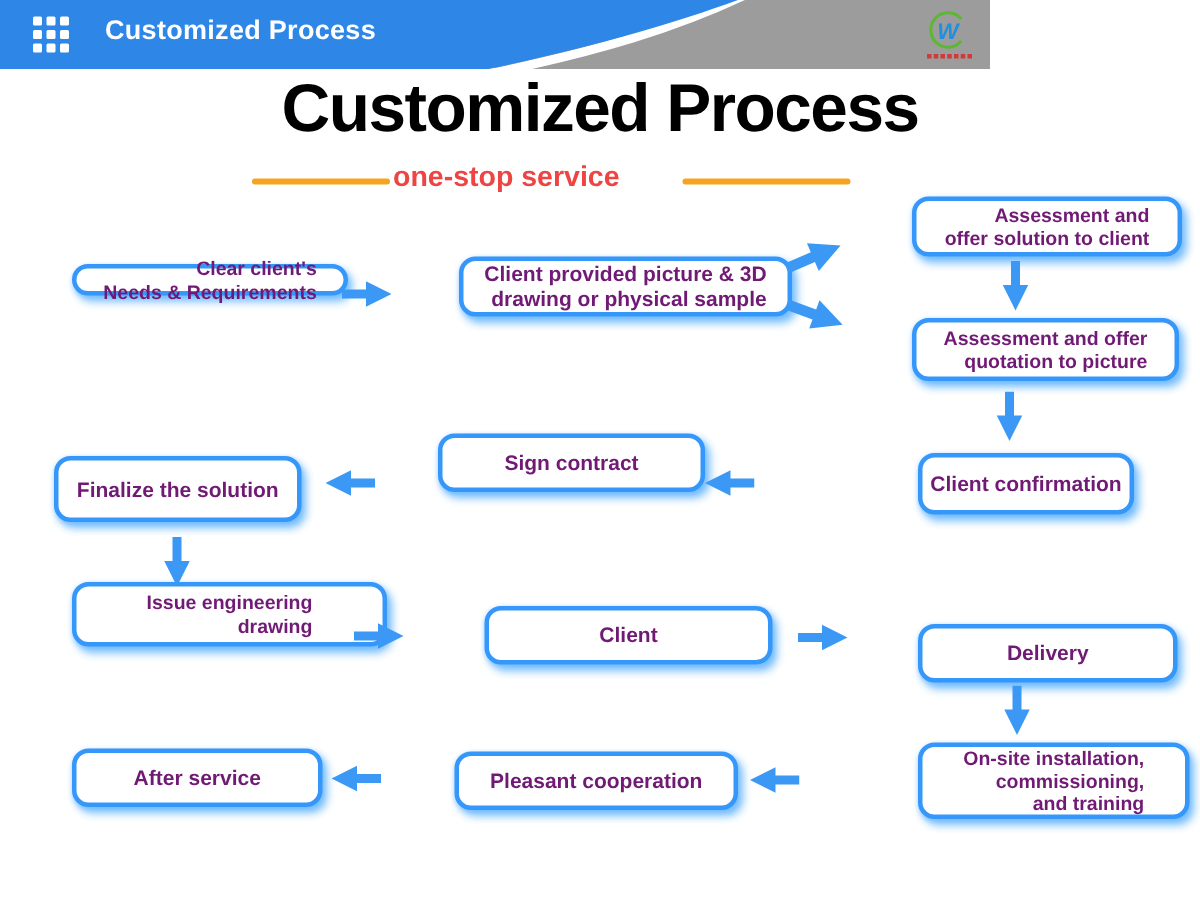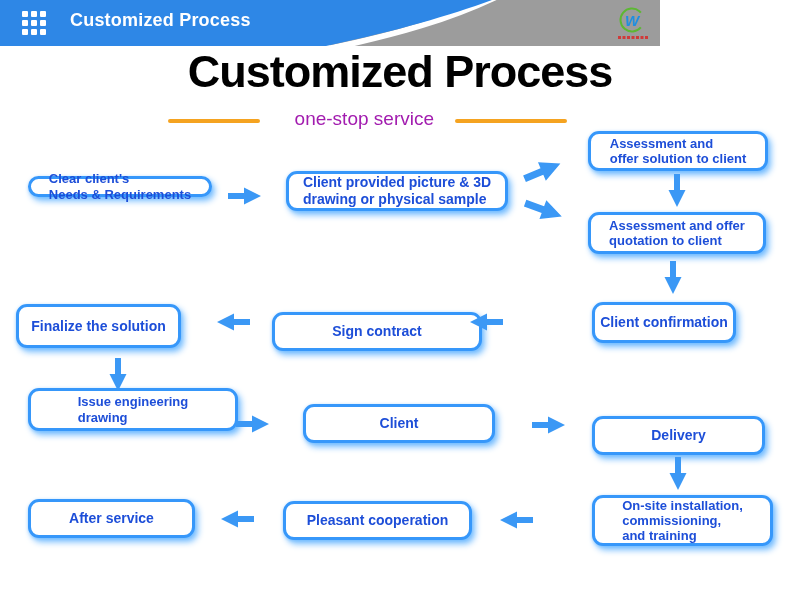--- a/index.html
+++ b/index.html
@@ -12,33 +12,33 @@
   .grid-icon{position:absolute;left:22px;top:11px;display:grid;
              grid-template-columns:repeat(3,6px);grid-template-rows:repeat(3,6px);gap:3px;}
   .grid-icon span{background:#fff;border-radius:1px;}
   .header-title{position:absolute;left:70px;top:10px;color:#fff;font-size:18px;
                 font-weight:bold;letter-spacing:.2px;white-space:nowrap;}
   .logo{position:absolute;left:612px;top:5px;width:40px;height:40px;}
 
   
   .main-title{position:absolute;left:0;top:46px;width:100%;margin:0;text-align:center;
               font-size:45px;font-weight:bold;color:#000;letter-spacing:-1px;}
-  .subtitle{position:absolute;left:262px;top:108px;width:172px;text-align:right;
-            font-size:19px;font-weight:normal;color:#a21caf;}
+  .subtitle{position:absolute;left:262px;top:108px;width:172px;text-align:left;
+            font-size:19px;font-weight:bold;color:#ef4444;}
   .dash{position:absolute;top:119px;height:4px;border-radius:2px;background:#f5a320;}
   .dash-left{left:168px;width:92px;}
   .dash-right{left:455px;width:112px;}
 
   
   .node{position:absolute;box-sizing:border-box;background:#fff;
         border:3px solid #3697fa;border-radius:11px;
         box-shadow:3px 4px 6px rgba(110,185,255,.95),0 1px 3px rgba(110,185,255,.5);
-        display:flex;align-items:center;justify-content:center;text-align:left;
-        font-weight:bold;font-size:13px;line-height:1.18;color:#1d4ed8;
-        white-space:pre-line;padding:2px 4px;}
+        display:flex;align-items:center;justify-content:center;text-align:right;
+        font-weight:bold;font-size:13px;line-height:1.18;color:#701a75;
+        white-space:pre-line;padding:2px 4px;margin-left:20px;}
   .node.lg{font-size:14px;border-radius:11px;}
 
   
   .arrow{position:absolute;fill:#3b98f5;}
 </style>
 </head>
 <body>
 
 <div class="slide">
 
@@ -86,23 +86,23 @@
   <div class="subtitle">one-stop service</div>
   <div class="dash dash-right"></div>
 
   <div class="node" style="left:28px;top:176px;width:184px;height:21px">Clear client's
 Needs &amp; Requirements</div>
   <div class="node lg" style="left:286px;top:171px;width:222px;height:40px">Client provided picture &amp; 3D
 drawing or physical sample</div>
   <div class="node" style="left:588px;top:131px;width:180px;height:40px">Assessment and
 offer solution to client</div>
   <div class="node" style="left:588px;top:212px;width:178px;height:42px">Assessment and offer
-quotation to client</div>
+quotation to picture</div>
   <div class="node lg" style="left:592px;top:302px;width:144px;height:41px">Client confirmation</div>
-  <div class="node lg" style="left:272px;top:312px;width:210px;height:39px">Sign contract</div>
+  <div class="node lg" style="left:272px;top:289px;width:178px;height:39px">Sign contract</div>
   <div class="node lg" style="left:16px;top:304px;width:165px;height:44px">Finalize the solution</div>
   <div class="node" style="left:28px;top:388px;width:210px;height:43px">Issue engineering
 drawing</div>
   <div class="node lg" style="left:303px;top:404px;width:192px;height:39px">Client</div>
   <div class="node lg" style="left:592px;top:416px;width:173px;height:39px">Delivery</div>
   <div class="node" style="left:592px;top:495px;width:181px;height:51px">On-site installation,
 commissioning,
 and training</div>
   <div class="node lg" style="left:28px;top:499px;width:167px;height:39px">After service</div>
   <div class="node lg" style="left:283px;top:501px;width:189px;height:39px">Pleasant cooperation</div>

